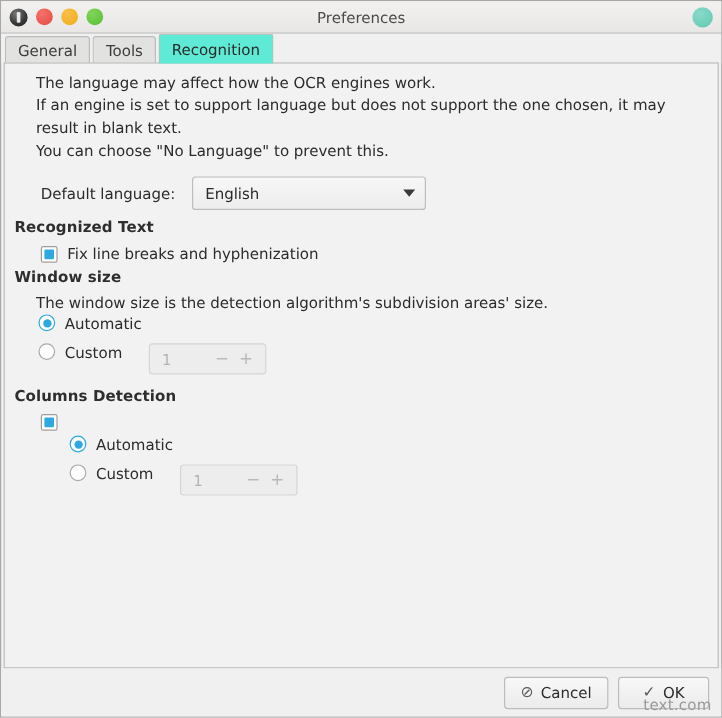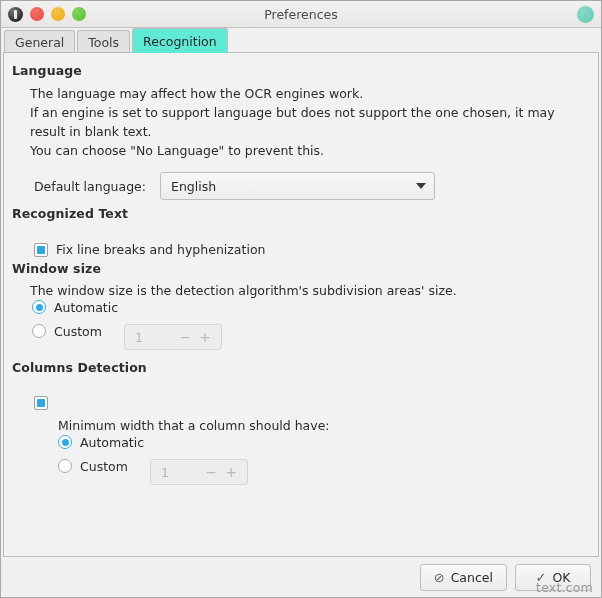--- a/index.html
+++ b/index.html
@@ -173,21 +173,21 @@
   }
   .combo-label {
     font-size: 12.5px;
     color: #2b2b2b;
     width: 130px;
     text-align: right;
     padding-right: 14px;
     box-sizing: border-box;
   }
   .combo {
-    width: 275px;
+    width: 195px;
     height: 28px;
     background: linear-gradient(to bottom, #f7f7f7 0%, #ededed 100%);
     border: 1px solid #bdbdbd;
     border-radius: 3px;
     display: flex;
     align-items: center;
     padding: 0 8px 0 10px;
     box-sizing: border-box;
     font-size: 12.5px;
     color: #2b2b2b;
@@ -201,21 +201,21 @@
     border-right: 5px solid transparent;
     border-top: 6px solid #3a3a3a;
     margin-left: 6px;
   }
 
   
   .check-row {
     display: flex;
     align-items: center;
     margin-left: 24px;
-    margin-top: 21px;
+    margin-top: 8px;
     margin-bottom: 4px;
   }
   .checkbox {
     width: 14px;
     height: 14px;
     box-sizing: border-box;
     border: 1px solid #9e9e9e;
     border-radius: 2px;
     background: #fdfdfd;
     margin-right: 8px;
@@ -379,21 +379,20 @@
   </div>
 
   <div class="tabstrip">
     <div class="tab">General</div>
     <div class="tab">Tools</div>
     <div class="tab active">Recognition</div>
   </div>
 
   <div class="panel">
 
-    <div class="section-title">Language</div>
     <div class="para">The language may affect how the OCR engines work.</div>
     <div class="para">If an engine is set to support language but does not support the one chosen, it may result in blank text.</div>
     <div class="para">You can choose "No Language" to prevent this.</div>
 
     <div class="combo-row">
       <div class="combo-label">Default language:</div>
       <div class="combo">
         <span class="combo-value">English</span>
         <span class="caret"></span>
       </div>
@@ -420,21 +419,20 @@
         <span class="spin-btn">−</span>
         <span class="spin-btn">+</span>
       </span>
     </div>
 
     <div class="section-title" style="margin-top:12px;">Columns Detection</div>
     <div class="check-row">
       <span class="checkbox checked"></span>
     </div>
 
-    <div class="sub-label">Minimum width that a column should have:</div>
 
     <div class="indent-block">
       <div class="radio-row">
         <span class="radio selected"></span>
         <span class="radio-label">Automatic</span>
       </div>
       <div class="radio-row">
         <span class="radio"></span>
         <span class="radio-label">Custom</span>
         <span class="spin">

